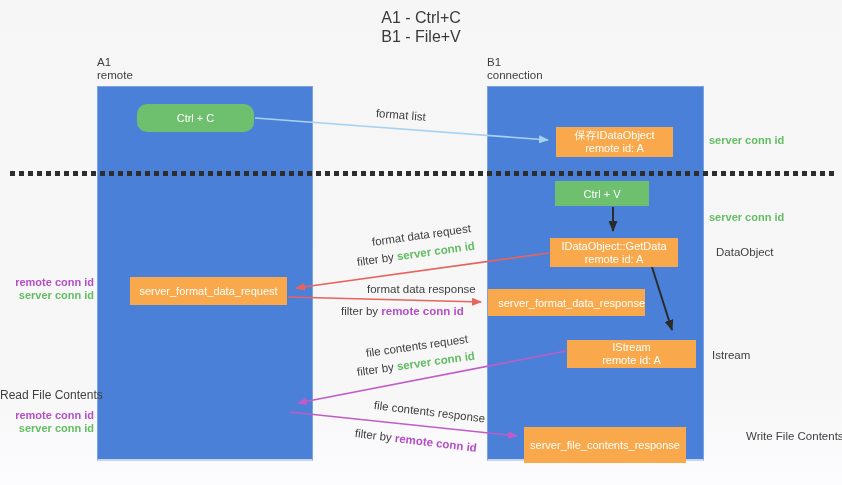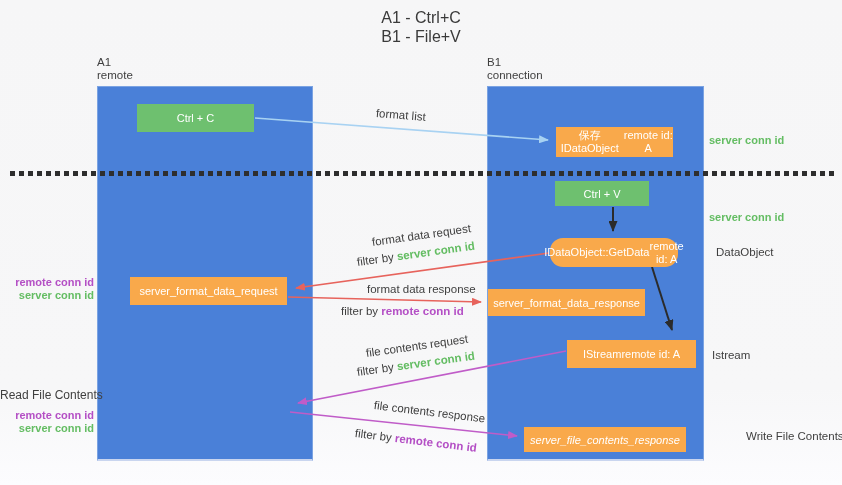--- a/index.html
+++ b/index.html
@@ -11,21 +11,21 @@
   }
   .title { position:absolute; top:8px; left:0; width:100%; text-align:center;
            font-size:16px; line-height:19px; color:#3a3a3a; }
   .lane-header { position:absolute; text-align:left; font-size:11.5px; line-height:13px; color:#3f3f3f; }
   .lane { position:absolute; top:86px; height:375px; background:#4a80d8;
           border:1px solid #7ba3e2; border-bottom:2px solid #c9d5ef; box-sizing:border-box; }
   .box { position:absolute; display:flex; align-items:center; justify-content:center;
          color:#ffffff; font-size:11px; text-align:center; box-sizing:border-box; }
   .box.green  { background:#6ec06f; }
   .box.orange { background:#f9a94b; }
-  .box.two-line { flex-direction:row; line-height:13px; }
+  .box.two-line { flex-direction:column; line-height:13px; }
   .lbl { position:absolute; font-size:11.5px; color:#3f3f3f; white-space:nowrap; transform-origin:left center; }
   .rot-up   { transform:rotate(-8deg); }
   .rot-dn   { transform:rotate(7deg); }
   .rot-list { transform:rotate(4.5deg); }
   .green-t  { color:#64bd63; font-weight:bold; }
   .purple-t { color:#b44fc5; font-weight:bold; }
   .left-lbl  { position:absolute; left:0; width:94px; text-align:right; font-size:11px; white-space:nowrap; }
   .right-lbl { position:absolute; font-size:11.5px; white-space:nowrap; }
   .divider { position:absolute; left:10px; top:171px; width:825px; height:5px;
              background:repeating-linear-gradient(90deg,#2e2e2e 0 5px,transparent 5px 9px); }
@@ -72,46 +72,46 @@
     </defs>
     <line x1="255" y1="118" x2="548" y2="140" stroke="#a8d2f2" stroke-width="1.6" marker-end="url(#m-blue)"></line>
     <line x1="613" y1="207" x2="613" y2="231" stroke="#2b2b2b" stroke-width="2" marker-end="url(#m-black)"></line>
     <line x1="652" y1="267" x2="672" y2="330" stroke="#2b2b2b" stroke-width="2" marker-end="url(#m-black)"></line>
     <line x1="549" y1="253" x2="296" y2="288" stroke="#e7635c" stroke-width="1.6" marker-end="url(#m-red)"></line>
     <line x1="288" y1="297" x2="481" y2="302" stroke="#e7635c" stroke-width="1.6" marker-end="url(#m-red)"></line>
     <line x1="566" y1="351" x2="298" y2="403" stroke="#c05cc8" stroke-width="1.6" marker-end="url(#m-mag)"></line>
     <line x1="290" y1="412" x2="517" y2="436" stroke="#c05cc8" stroke-width="1.6" marker-end="url(#m-mag)"></line>
   </svg>
 
-  <div class="box green" style="left:137px;top:104px;width:117px;height:28px;">
+  <div class="box green" style="left:137px;top:104px;width:117px;height:28px;border-radius:10px;">
     <span>Ctrl + C</span>
   </div>
   <div class="box orange" style="left:130px;top:277px;width:157px;height:28px;">
     <span>server_format_data_request</span>
   </div>
 
   <div class="box orange two-line" style="left:556px;top:127px;width:117px;height:30px;">
     <span>保存IDataObject</span>
     <span>remote id: A</span>
   </div>
   <div class="box green" style="left:555px;top:181px;width:94px;height:25px;">
     <span>Ctrl + V</span>
   </div>
-  <div class="box orange two-line" style="left:550px;top:238px;width:128px;height:29px;border-radius:13px;">
+  <div class="box orange two-line" style="left:550px;top:238px;width:128px;height:29px;">
     <span>IDataObject::GetData</span>
     <span>remote id: A</span>
   </div>
-  <div class="box orange" style="left:488px;top:289px;width:157px;height:27px;">
+  <div class="box orange" style="left:488px;top:289px;width:157px;height:27px;justify-content:flex-end;">
     <span>server_format_data_response</span>
   </div>
   <div class="box orange two-line" style="left:567px;top:340px;width:129px;height:28px;">
     <span>IStream</span>
     <span>remote id: A</span>
   </div>
-  <div class="box orange" style="left:524px;top:427px;width:162px;height:25px;font-style:italic;">
+  <div class="box orange" style="left:524px;top:427px;width:162px;height:36px;">
     <span>server_file_contents_response</span>
   </div>
 
   <div class="lbl rot-list" style="left:376px;top:107px;">format list</div>
 
   <div class="lbl rot-up" style="left:372px;top:236px;">format data request</div>
   <div class="lbl rot-up" style="left:357px;top:256px;">
     <span>filter by </span><span class="green-t">server conn id</span>
   </div>
 

